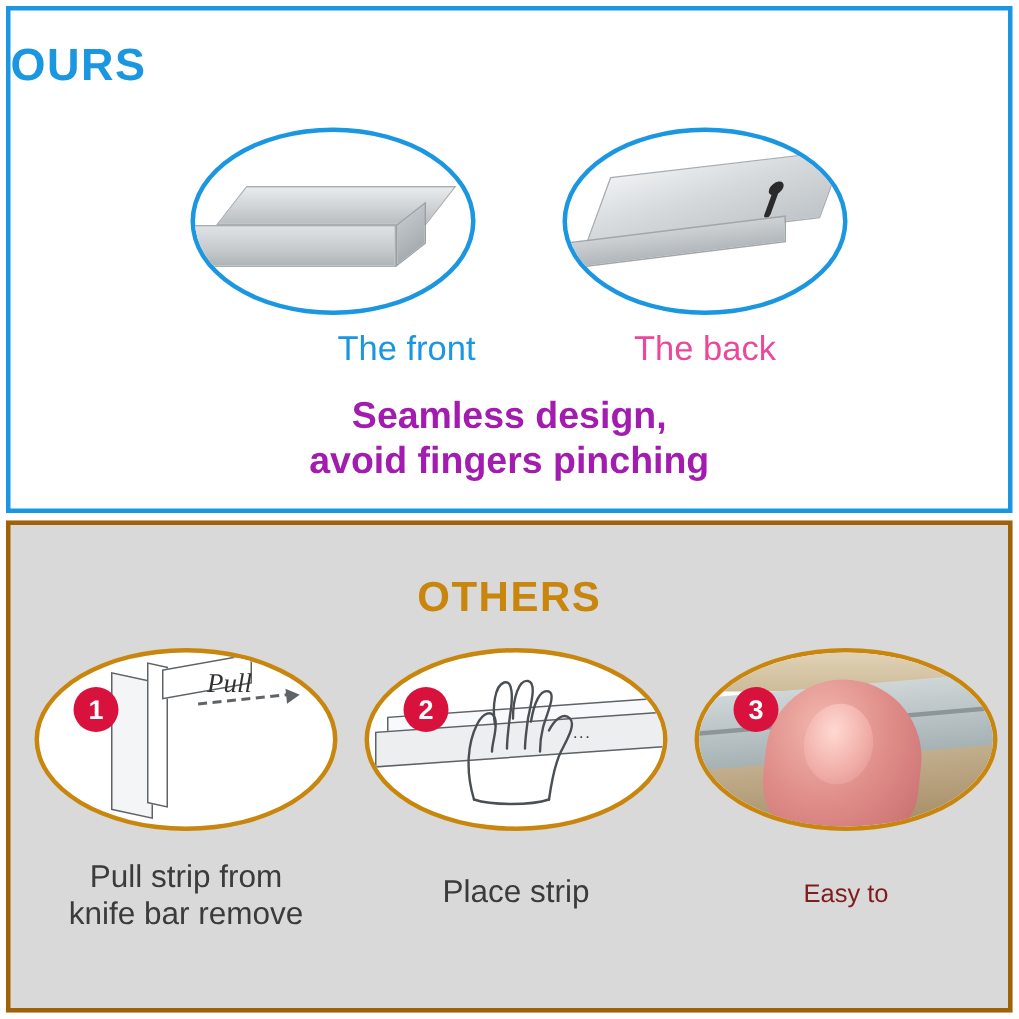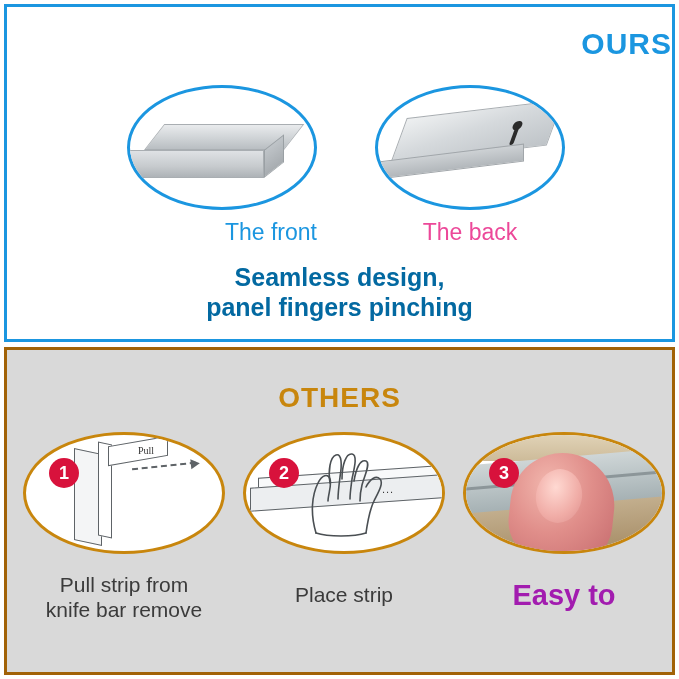--- a/index.html
+++ b/index.html
@@ -29,21 +29,21 @@
     height: 338px;
     border: 3px solid #1b96e0;
     box-sizing: border-box;
     background: #ffffff;
   }
   .ours-title {
     position: absolute;
     top: 20px;
     left: 0;
     width: 100%;
-    text-align: right;
+    text-align: left;
     font-size: 30px;
     font-weight: bold;
     color: #1b96e0;
     letter-spacing: 1px;
   }
 
   
   .oval {
     position: absolute;
     border: 3px solid #1b96e0;
@@ -155,21 +155,21 @@
     color: #ec4899;
   }
   .ours-tagline {
     position: absolute;
     left: 0;
     top: 255px;
     width: 100%;
     text-align: center;
     font-size: 25px;
     font-weight: bold;
-    color: #0369a1;
+    color: #a21caf;
     line-height: 30px;
   }
 
   
   .panel-others {
     position: absolute;
     left: 4px;
     top: 347px;
     width: 671px;
     height: 328px;
@@ -239,21 +239,22 @@
     position: absolute;
     left: 82px; top: 6px;
     width: 58px; height: 18px;
     background: #ffffff;
     border: 1.5px solid #5e6367;
     transform: skewY(-10deg);
   }
   .s1-pull {
     position: absolute;
     left: 112px; top: 10px;
-    font-size: 10px;
+    font-size: 18px;
+    font-style: italic;
     color: #333333;
     font-family: "Liberation Serif", serif;
   }
   .s1-arrow {
     position: absolute;
     left: 106px; top: 30px;
     width: 64px; height: 2px;
     border-top: 2px dashed #5e6367;
     transform: rotate(-6deg);
   }
@@ -347,23 +348,23 @@
     position: absolute;
     text-align: center;
     font-size: 21px;
     line-height: 25px;
     color: #3b3b3b;
   }
   .label-1 { left: 10px;  top: 222px; width: 214px; }
   .label-2 { left: 230px; top: 232px; width: 214px; }
   .label-3 {
     left: 450px; top: 232px; width: 214px;
-    color: #a21caf;
-    font-weight: bold;
-    font-size: 29px;
+    color: #7f1d1d;
+    font-weight: normal;
+    font-size: 17px;
     line-height: 27px;
   }
 </style>
 </head>
 <body>
 
 <div class="page">
 
   <div class="panel-ours">
 
@@ -384,21 +385,21 @@
         </div>
         <div class="front-face"></div>
       </div>
     </div>
 
     <div class="caption-front">The front</div>
     <div class="caption-back">The back</div>
 
     <div class="ours-tagline">
       <div>Seamless design,</div>
-      <div>panel fingers pinching</div>
+      <div>avoid fingers pinching</div>
     </div>
   </div>
 
   <div class="panel-others">
 
     <div class="others-title">OTHERS</div>
 
     <div class="oval-o oval-o1">
       <div class="s1-bar-out"></div>
       <div class="s1-bar-in"></div>

